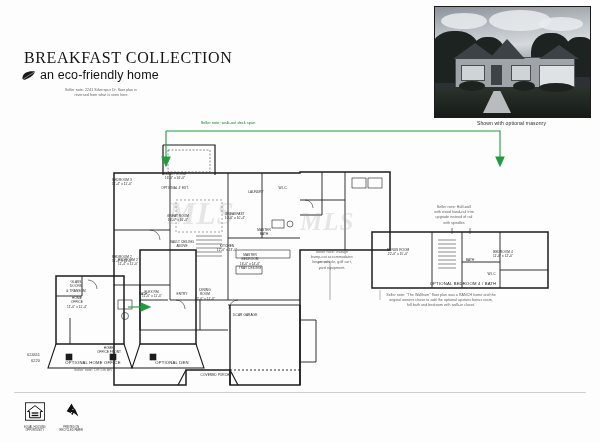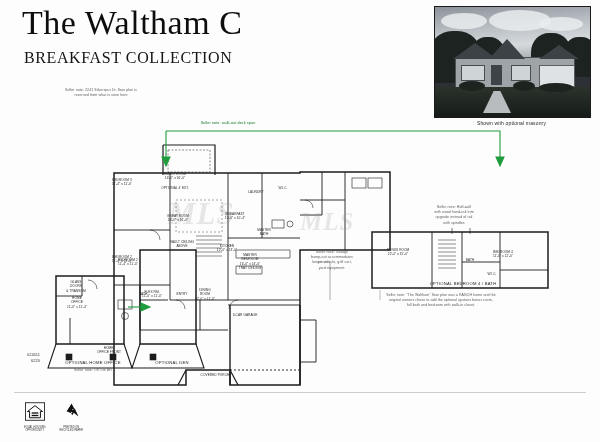--- a/index.html
+++ b/index.html
@@ -300,23 +300,29 @@
     width: 572px;
     height: 1px;
     background: #cfcfcf;
   }
 </style>
 </head>
 <body>
 
 <div id="page">
 
-  <div class="title">The Waltham C</div>
   <div class="subtitle">BREAKFAST COLLECTION</div>
 
+  <div class="eco-row">
+    <svg class="leaf-icon" viewBox="0 0 28 20">
+      <path d="M26 2 C14 0 2 4 1 14 C0 18 4 19 7 18 C16 15 24 9 26 2 Z" fill="#1a1a1a"></path>
+      <path d="M3 17 C10 12 18 7 25 3" stroke="#ffffff" stroke-width="0.9" fill="none"></path>
+    </svg>
+    <span class="eco-text">an eco-friendly home</span>
+  </div>
 
   <div class="note note-top">Seller note: 2241 Silverspur Dr. floor plan is
 reversed from what is seen here</div>
 
   <div class="photo-frame">
     <div class="photo-sky"></div>
     <div class="cloud c1"></div>
     <div class="cloud c2"></div>
     <div class="cloud c3"></div>
     <div class="tree-mass t1"></div>

